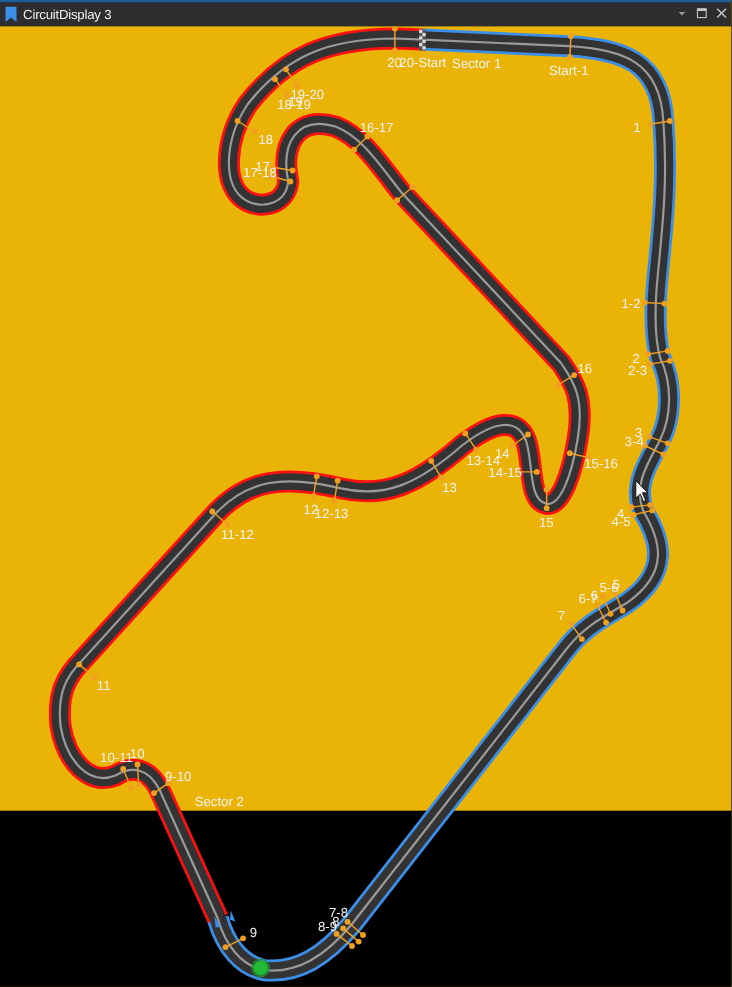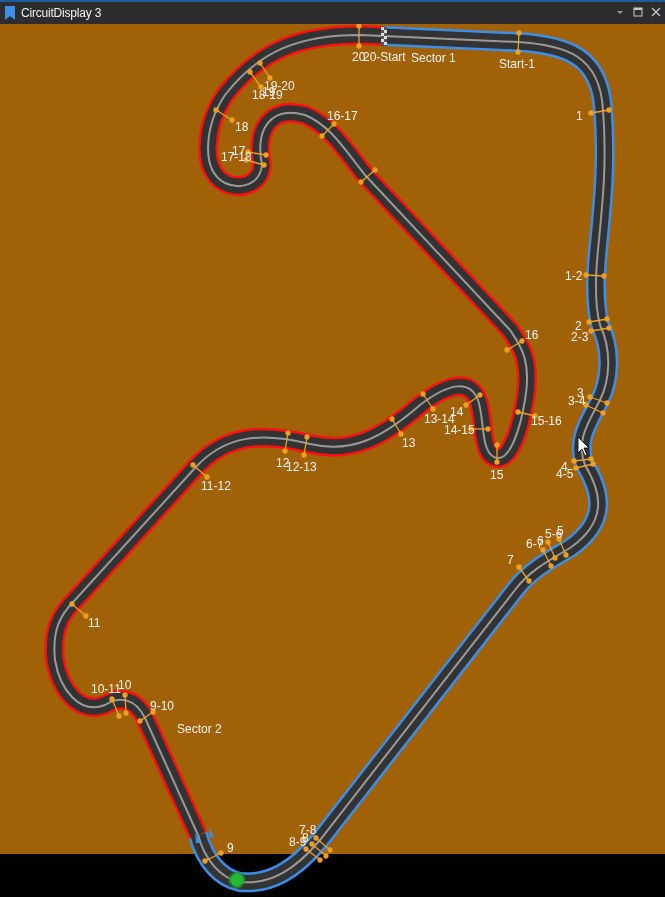--- a/index.html
+++ b/index.html
@@ -1,17 +1,17 @@
 <!DOCTYPE html>
 <html><head>
 <meta charset="utf-8">
 <style>
   html, body { margin: 0; padding: 0; background: #000; }
   body { width: 665px; height: 897px; overflow: hidden; font-family: "DejaVu Sans", sans-serif; }
-  .window { position: relative; width: 665px; height: 854px; background: #a16207; }
+  .window { position: relative; width: 665px; height: 737px; background: #eab308; }
   .titlebar { position: absolute; left: 0; top: 0; width: 665px; height: 24px; background: #2d2d30; border-top: 1px solid #3f3f46; box-sizing: border-box; display: flex; align-items: center; }
   .titlebar .accent { position: absolute; left: 0; top: -1px; width: 665px; height: 2px; background: #1c5d9c; }
   .title-icon { width: 12px; height: 14px; margin-left: 4px; margin-right: 5px; }
   .title-text { color: #f1f1f1; font-size: 12px; font-family: "Liberation Sans", sans-serif; letter-spacing: -0.2px; }
   .controls { position: absolute; right: 2px; top: 4px; display: flex; gap: 4px; align-items: center; }
   .ctrl { width: 14px; height: 14px; display: flex; align-items: center; justify-content: center; cursor: pointer; }
   .canvas { position: absolute; left: 0; top: 24px; width: 665px; height: 873px; }
   svg text { font-family: "Liberation Sans", sans-serif; font-size: 12px; fill: #f2f2f2; }
 </style>
 </head>

